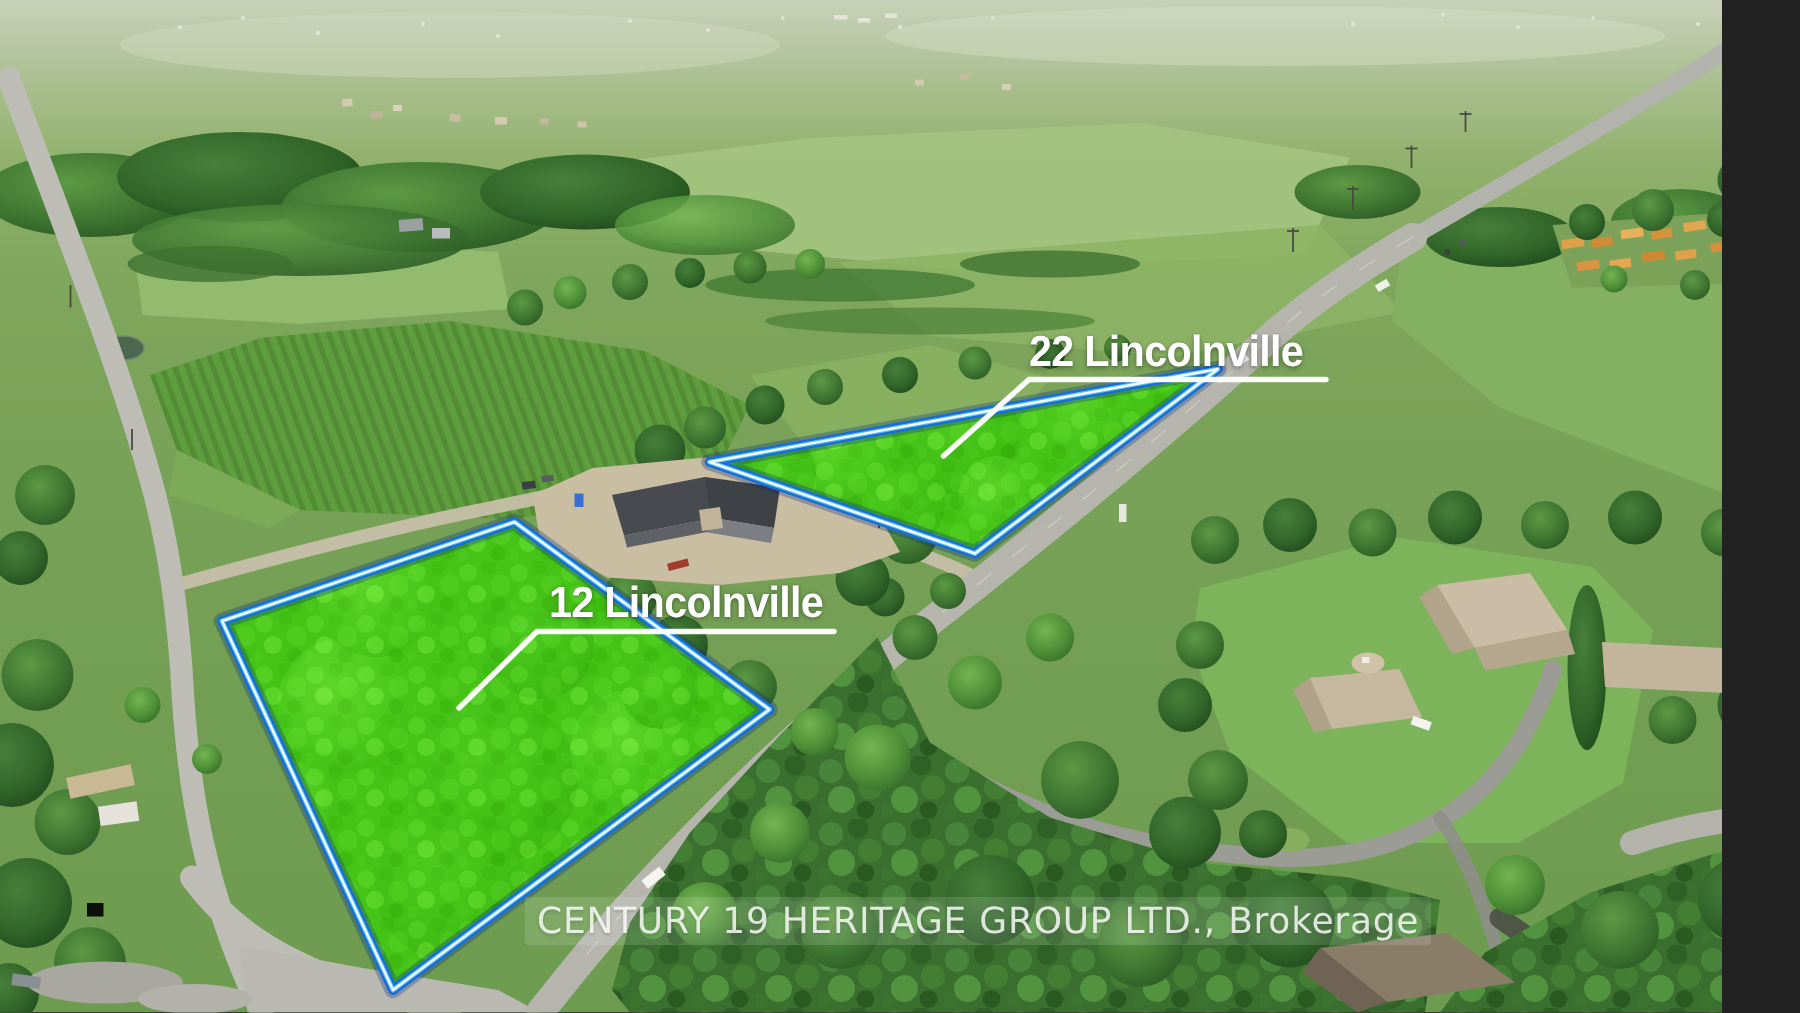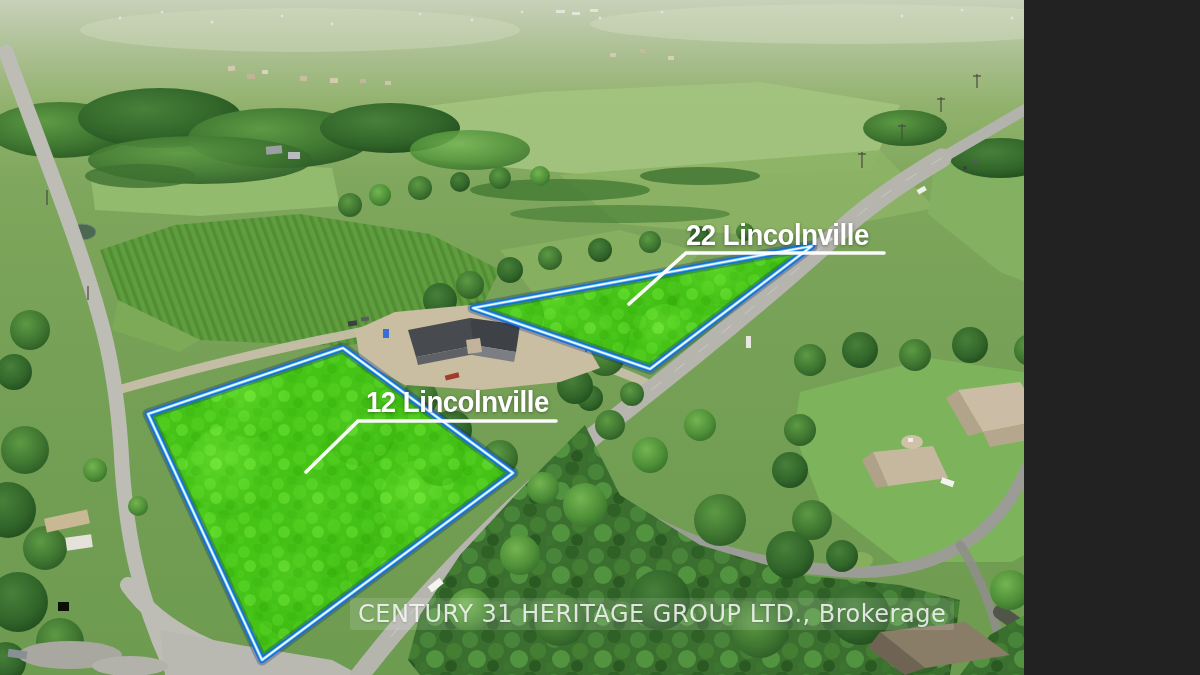--- a/index.html
+++ b/index.html
@@ -1,16 +1,16 @@
 <!DOCTYPE html>
 <html style="--highlight-green: #45c417; --highlight-green-light: #6ee637; --outline-blue: #1c6cd6; --outline-cyan: #55c6f2; --outline-glow: #0a2f7e; --outline-white: #ffffff; --label-white: #ffffff; --road-gray: #b5b5ae; --gravel-tan: #c6bfa9; --dirt-tan: #c9bda2; --field-green: #7fa75d; --forest-green: #3b6f2f;"><head>
 <meta charset="utf-8">
 <style>
   html,body{margin:0;padding:0;background:#222;}
-  .stage{position:relative;width:1024px;height:675px;overflow:hidden;
+  .stage{position:relative;width:1148px;height:675px;overflow:hidden;
          font-family:"Liberation Sans",sans-serif;text-align:center;}
   .stage svg{position:absolute;inset:0;display:block;}
   .parcel-label{
     position:absolute;
     color:var(--label-white,#fff);
     font-weight:700;
     font-size:29px;
     letter-spacing:-0.5px;
     transform:scaleX(.95);
     transform-origin:left top;
@@ -396,15 +396,15 @@
   </g>
 
   <g stroke="var(--label-white,#ffffff)" stroke-linecap="round" fill="none" opacity=".97">
     <path d="M 884,253 L 686,253 L 629,304" stroke-width="3.6"></path>
     <path d="M 556,421 L 358,421 L 306,472" stroke-width="3.6"></path>
   </g>
 </svg>
 
 <div class="parcel-label label-22">22 Lincolnville</div>
 <div class="parcel-label label-12">12 Lincolnville</div>
-<div class="watermark">CENTURY 31 HERITAGE GROUP LTD., Brokerage</div>
+<div class="watermark">CENTURY 19 HERITAGE GROUP LTD., Brokerage</div>
 
 </div>
 
 </body></html>

